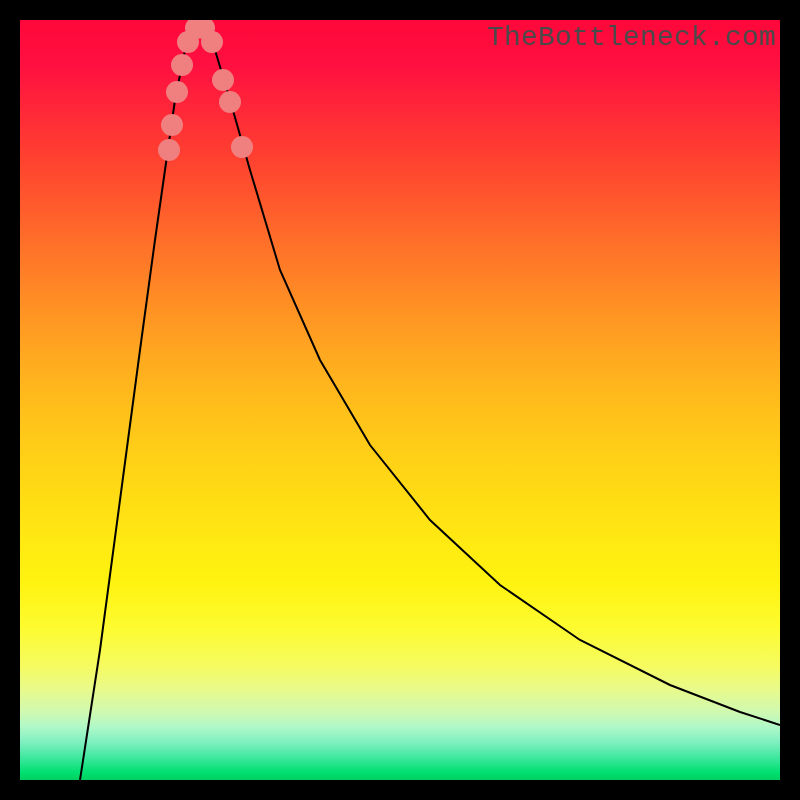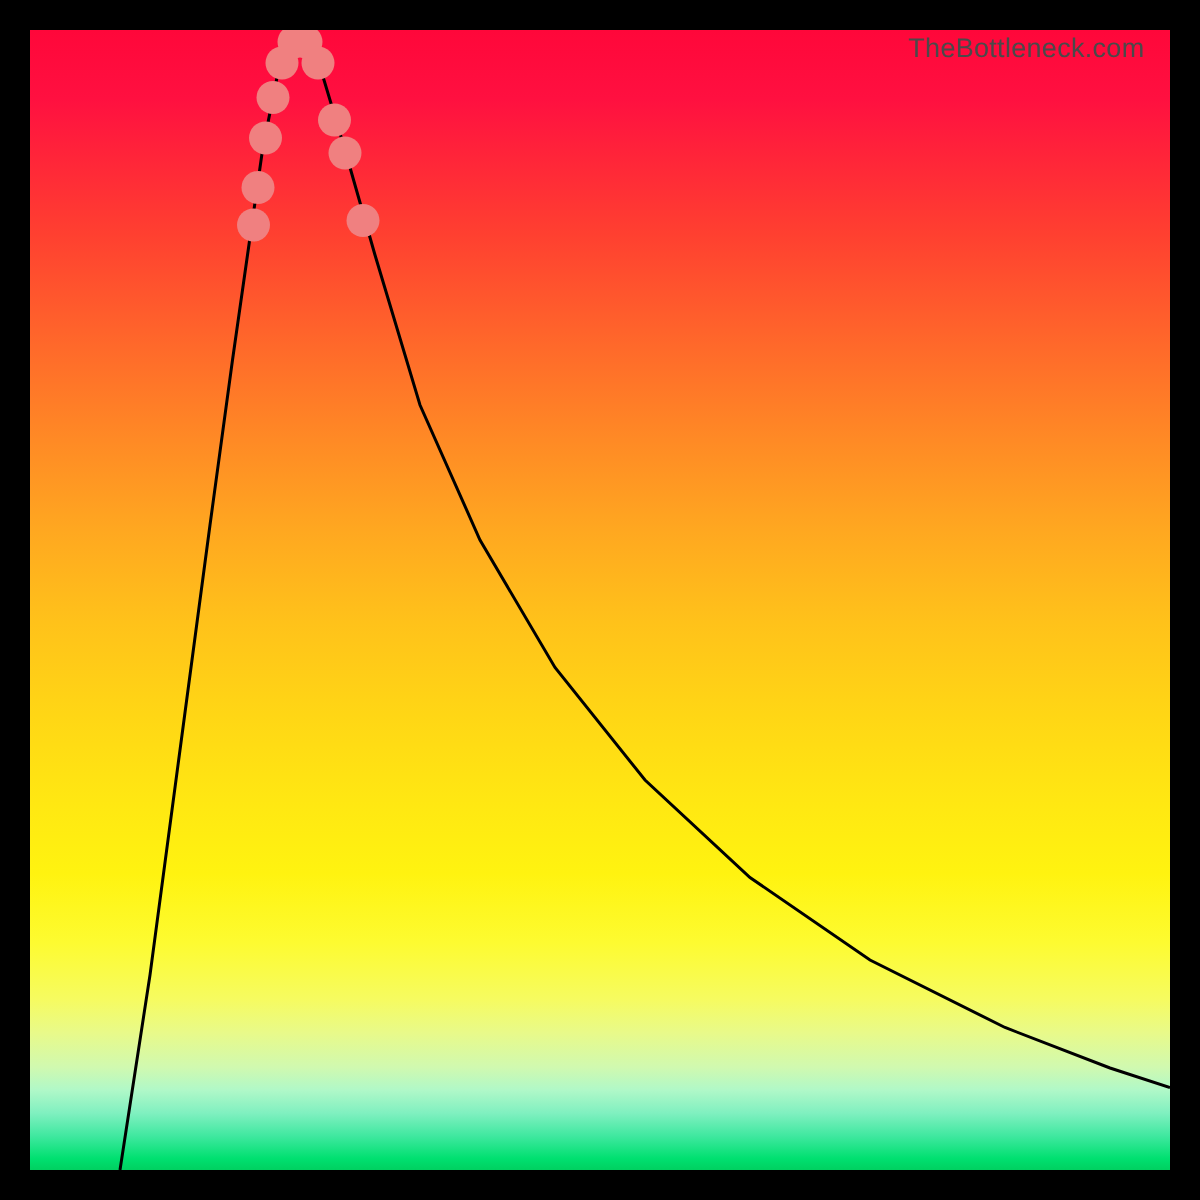--- a/index.html
+++ b/index.html
@@ -33,23 +33,23 @@
       #d0f9b0 91%,
       #b0f8c8 93%,
       #80f0c0 95%,
       #40e8a0 97%,
       #00e070 99%,
       #00d060 100%);
   }
   .watermark {
     position: absolute;
     top: 2px;
-    right: 17px;
-    font-family: Liberation Sans, sans-serif;
-    font-size: 18px;
+    right: 4px;
+    font-family: Liberation Mono, monospace;
+    font-size: 28px;
     color: #4a4a4a;
     letter-spacing: 0.2px;
     user-select: none;
   }
   svg.curve {
     position: absolute;
     left: 0;
     top: 0;
     width: 760px;
     height: 760px;

